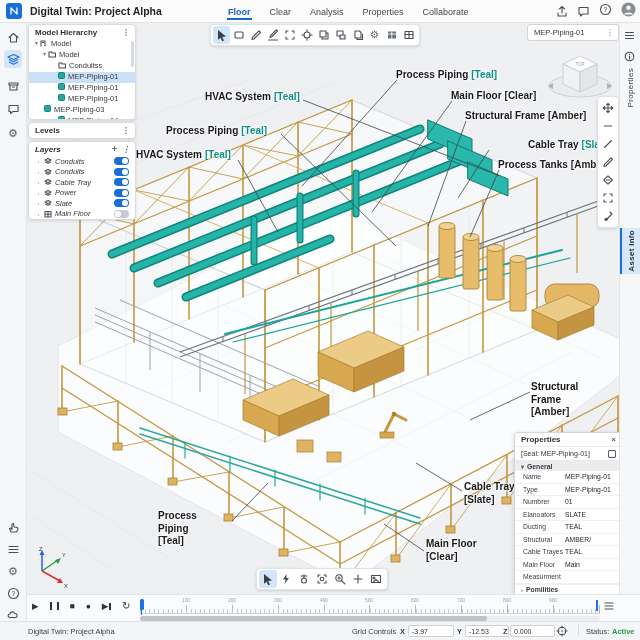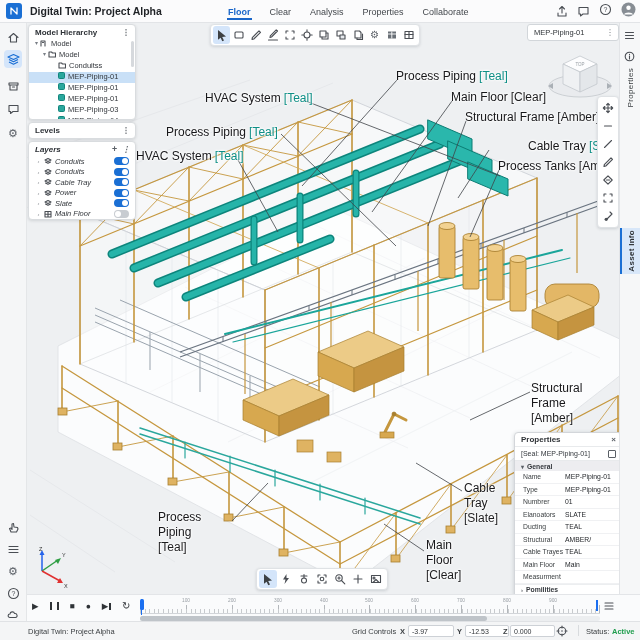--- a/index.html
+++ b/index.html
@@ -44,21 +44,21 @@
   .vtb .tbi{width:18px;height:16px;}
   
   .drop{position:absolute;left:527px;top:24px;width:80px;height:15px;background:#fff;border:1px solid #d2d6da;border-radius:3px;display:flex;align-items:center;font-size:7.5px;color:#2f3337;padding:0 4px 0 6px;z-index:30;}
   .drop .sp{flex:1;}
   
   .rstrip{position:absolute;top:22px;right:0;width:20px;bottom:46px;background:#f6f7f8;border-left:1px solid #e2e4e7;z-index:34;}
   .vtext{writing-mode:vertical-rl;transform:rotate(180deg);font-size:8px;color:#3c4043;letter-spacing:.3px;}
   .aitab{position:absolute;top:206px;left:0;right:0;height:46px;background:#d8e7f9;border-left:2px solid #1a6fd4;display:flex;align-items:center;justify-content:center;box-sizing:border-box;}
   .aitab .vtext{font-weight:bold;color:#2b2f33;}
   
-  .ann{position:absolute;font-size:12px;font-weight:normal;color:#17171a;white-space:nowrap;z-index:20;
+  .ann{position:absolute;font-size:10px;font-weight:bold;color:#17171a;white-space:nowrap;z-index:20;
     text-shadow:0 1px 2px rgba(255,255,255,.95),0 -1px 2px rgba(255,255,255,.95),1px 0 2px rgba(255,255,255,.9);}
   .ann .tag{margin-left:3px;}
   .tag-teal{color:#0e8f86;}
   .tag-dark{color:#1d1d1f;}
   .ann.stacked{white-space:normal;width:72px;line-height:1.25;}
   .ann.stacked .tag{display:block;margin-left:0;}
   
   .props{position:absolute;left:514px;top:432px;width:106px;height:166px;background:#fff;border:1px solid #d3d6da;border-radius:4px;box-shadow:0 1px 4px rgba(40,50,60,.18);z-index:32;font-size:6.8px;overflow:hidden;}
   .props .phd{height:13px;display:flex;align-items:center;padding:0 5px 0 6px;font-size:8px;font-weight:bold;border-bottom:1px solid #e8eaec;}
   .props .phd .sp{flex:1;}
@@ -380,21 +380,21 @@
         <span>MEP-Piping-01</span>
       </div>
     <div class="trow" style="padding-left:22px;">
         <span class="cube" style="margin-left:7px;"></span>
         <span>MEP-Piping-01</span>
       </div>
     <div class="trow" style="padding-left:22px;">
         <span class="cube" style="margin-left:7px;"></span>
         <span>MEP-Piping-01</span>
       </div>
-    <div class="trow" style="padding-left:22px;">
+    <div class="trow" style="padding-left:8px;">
         <span class="cube" style="margin-left:7px;"></span>
         <span>MEP-Piping-03</span>
       </div>
     <div class="trow" style="padding-left:22px;">
         <span class="cube" style="margin-left:7px;"></span>
         <span>MEP-Piping-64</span>
       </div>
     <div style="position:absolute;right:1px;top:16px;width:3px;height:26px;background:#d6d9dd;border-radius:2px;"></div>
   </div>
 

